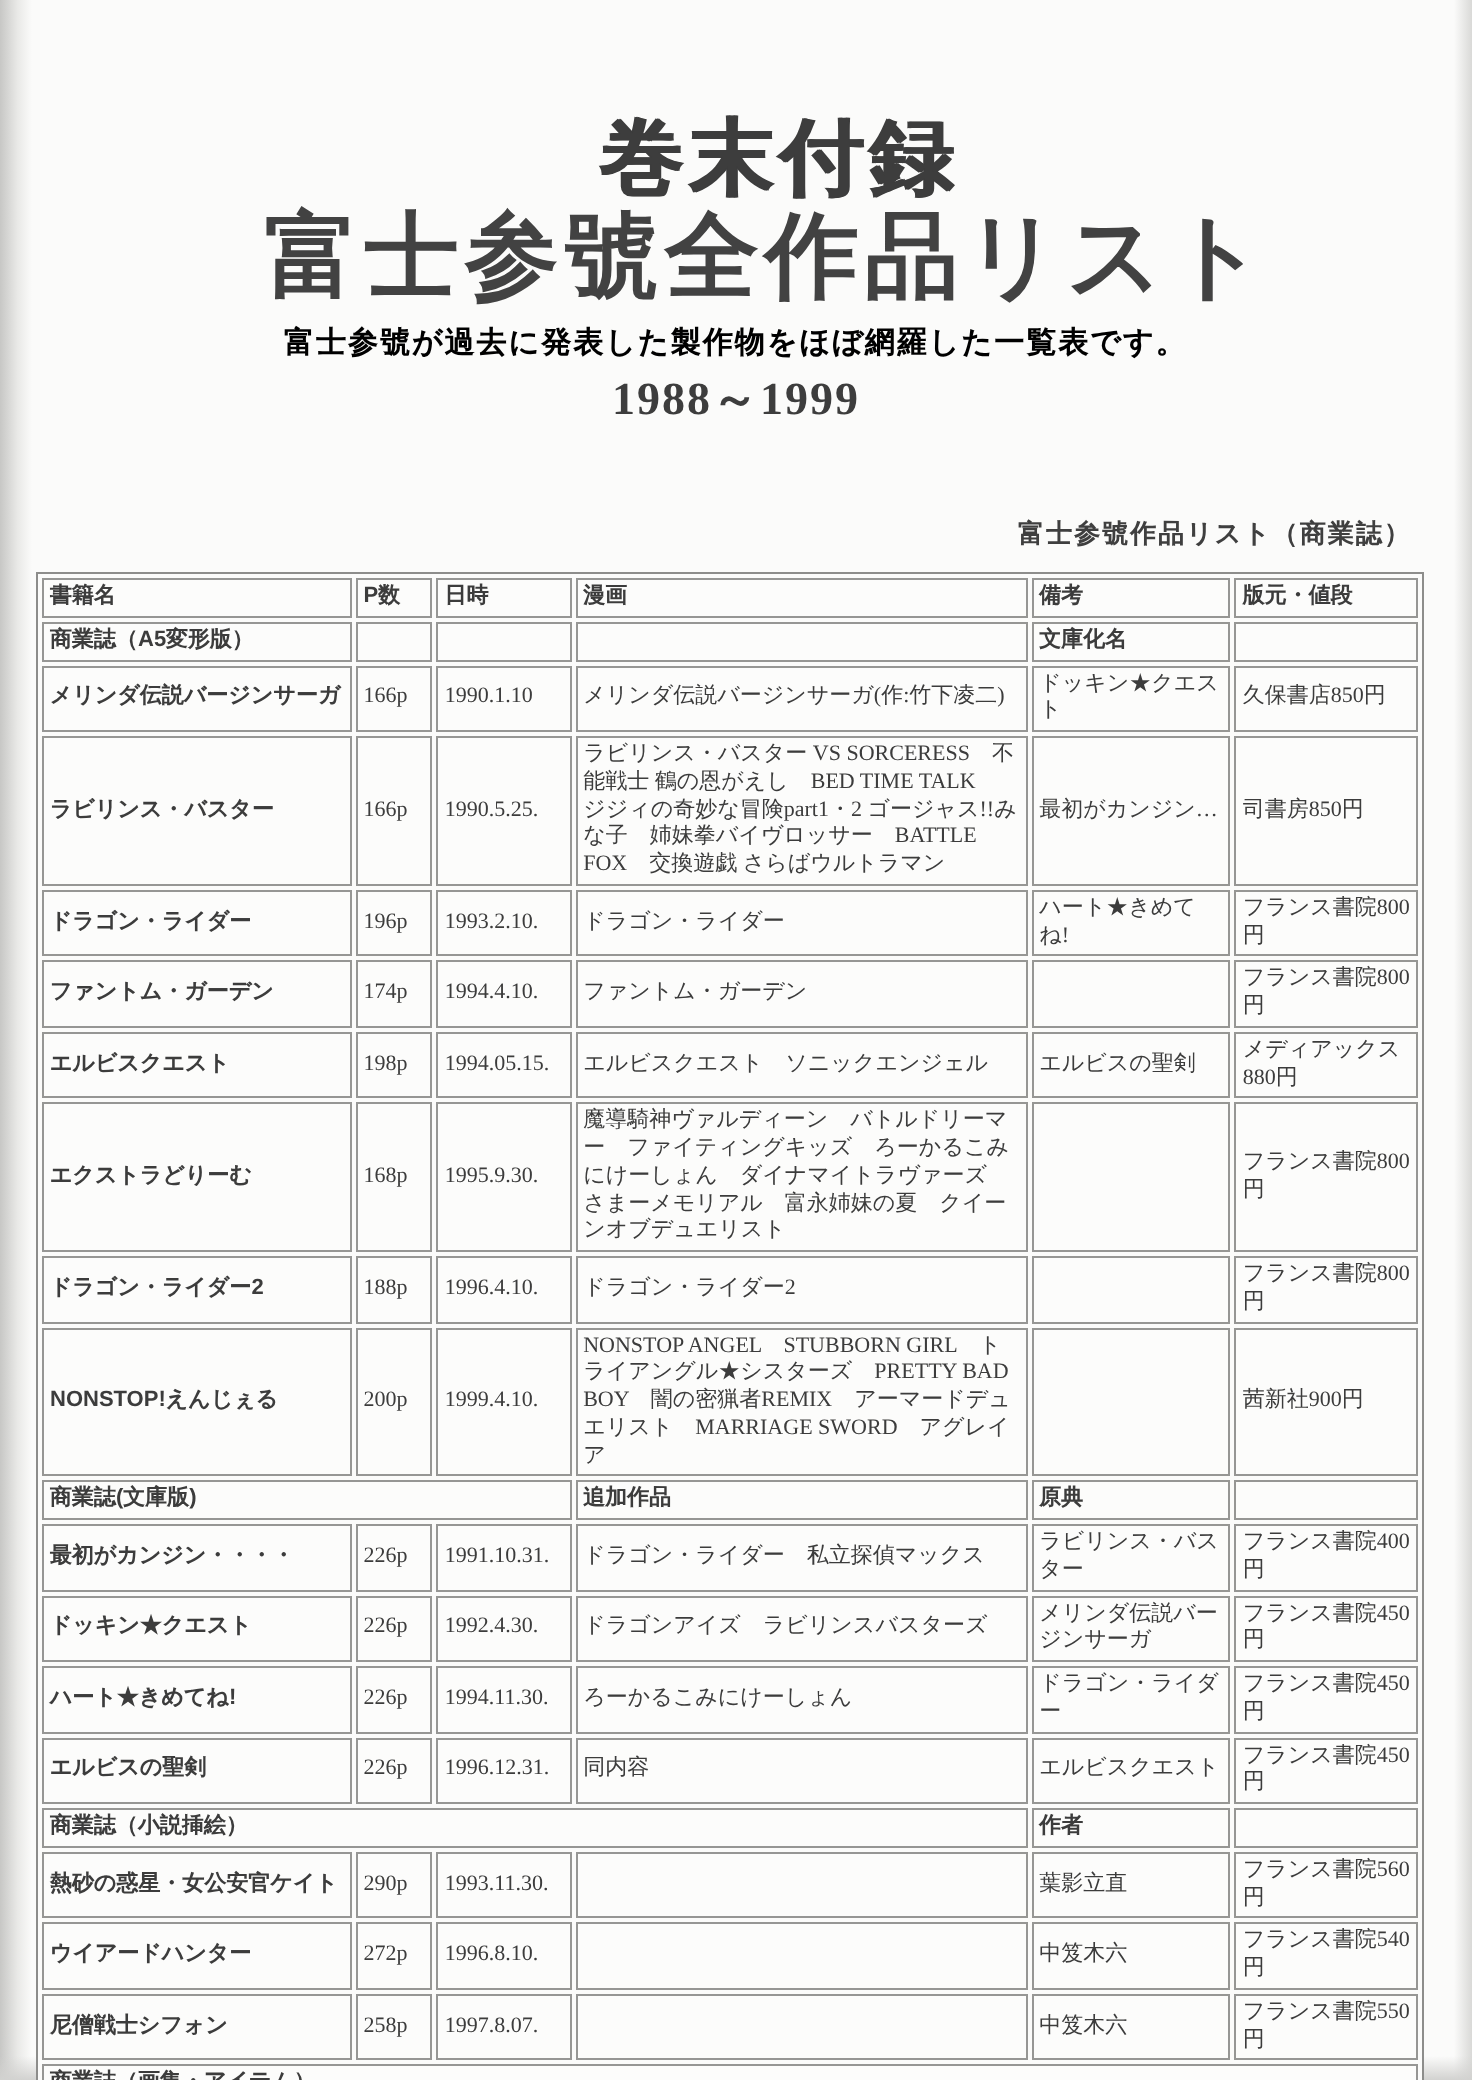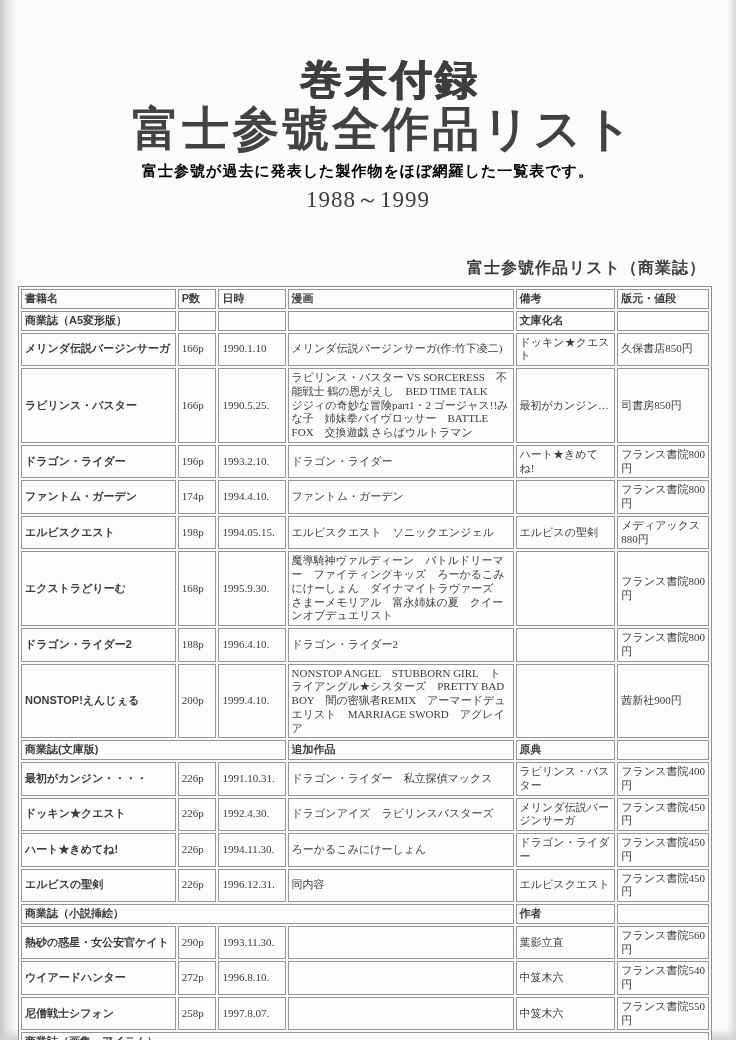--- a/index.html
+++ b/index.html
@@ -25,25 +25,25 @@
   .title-main{
     font-family:"Liberation Serif","DejaVu Serif",serif;
     font-size:47px;line-height:1.1;font-weight:bold;letter-spacing:3px;color:#424242;
     margin-top:2px;
     padding-left:32px;
   }
   .subtitle{
     font-size:15px;font-weight:bold;letter-spacing:1px;color:#000000;margin-top:6px;
   }
   .years{
-    font-size:23px;font-weight:normal;letter-spacing:1px;color:#3d3d3d;margin-top:3px;
+    font-size:23px;font-weight:bold;letter-spacing:1px;color:#3d3d3d;margin-top:3px;
   }
   .caption{
     position:absolute;top:258px;right:30px;
-    font-size:16px;font-weight:bold;letter-spacing:1px;color:#3f3f3f;
+    font-size:13px;font-weight:bold;letter-spacing:1px;color:#3f3f3f;
   }
   table.works{
     position:absolute;left:18px;top:286px;width:694px;
     table-layout:fixed;border-collapse:separate;border-spacing:2px;
     border:1px solid #8d8d8b;background:#fbfbfa;
   }
   table.works td,table.works th{
     border:1px solid #969694;background:#fcfcfb;
     font-size:11px;line-height:1.25;padding:2px 3px;vertical-align:middle;
     color:#3c3c3c;overflow:hidden;text-align:left;

